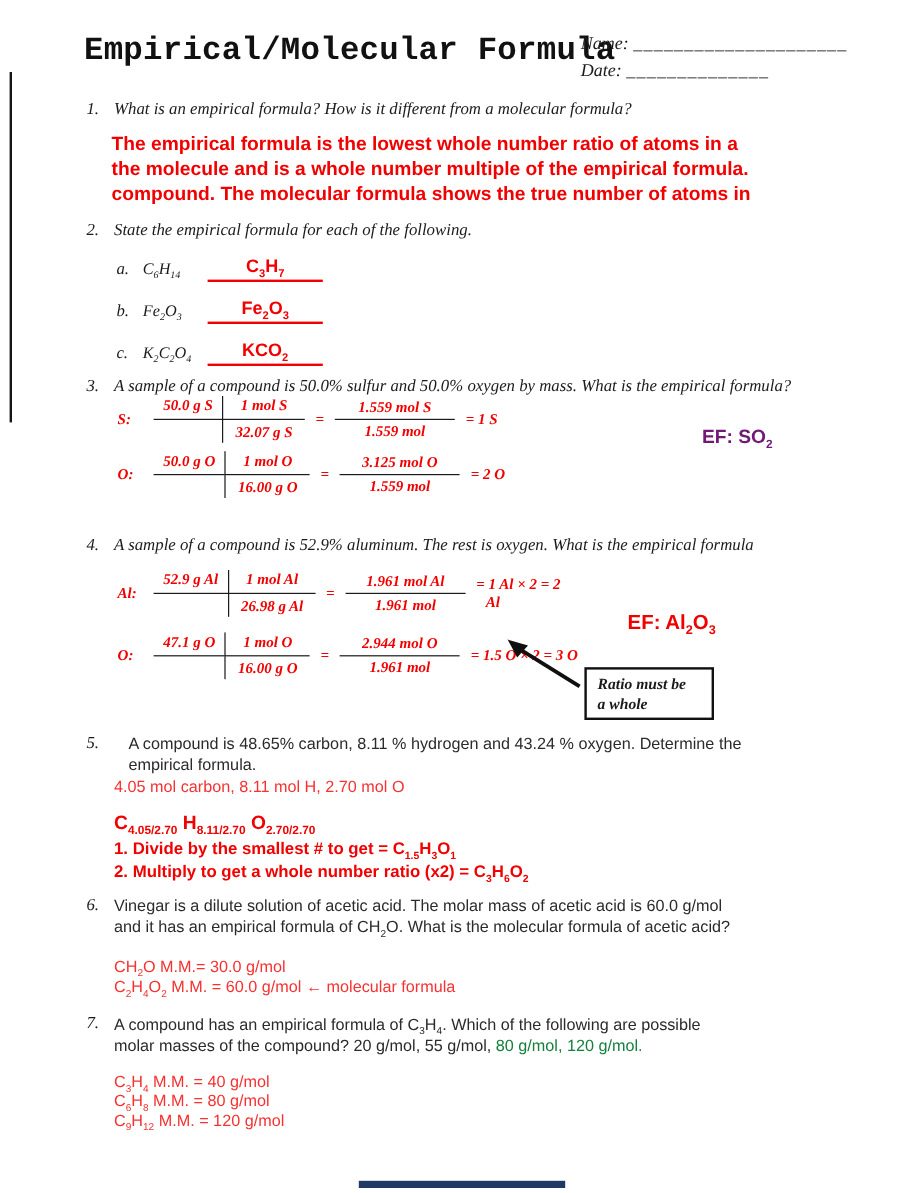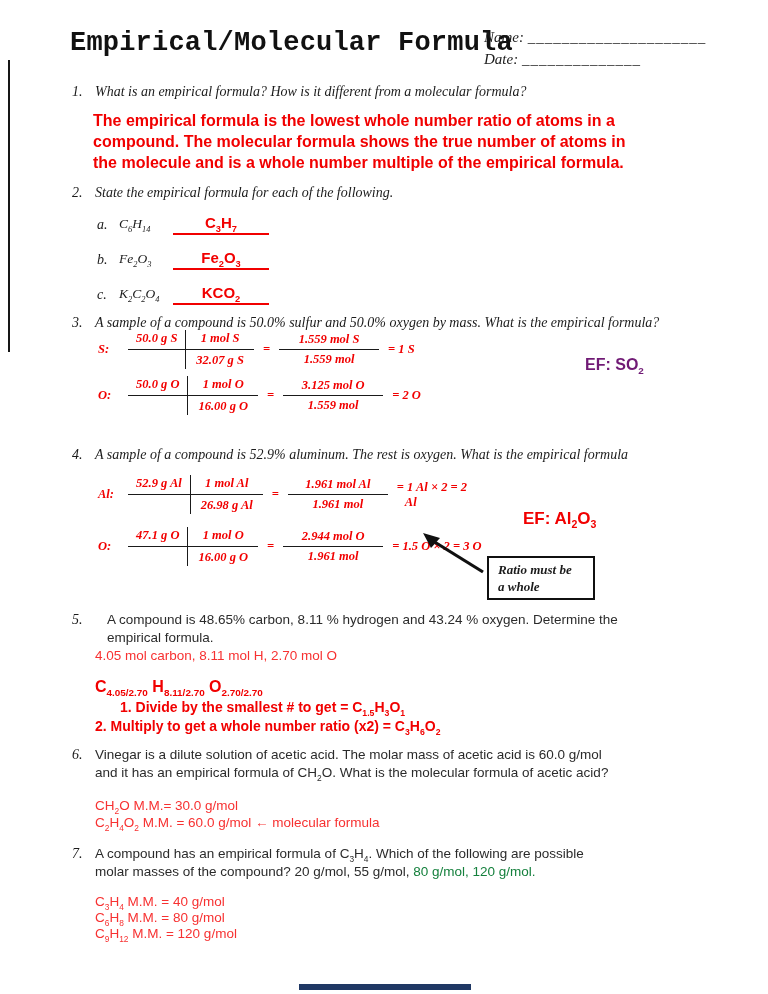--- a/index.html
+++ b/index.html
@@ -64,22 +64,22 @@
   <span>Date:</span>
   <span class="blankline">______________</span>
 </div>
 
 <div class="vrule"></div>
 
 <div class="abs qnum" style="left:72px;top:84px;">1.</div>
 <div class="abs qit" style="left:95px;top:83px;">What is an empirical formula?  How is it different from a molecular formula?</div>
 <div class="abs ansbold" style="left:93px;top:110px;">
   <div>The empirical formula is the lowest whole number ratio of atoms in a</div>
+  <div>the molecule and is a whole number multiple of the empirical formula.</div>
   <div>compound.  The molecular formula shows the true number of atoms in</div>
-  <div>the molecule and is a whole number multiple of the empirical formula.</div>
 </div>
 
 <div class="abs qnum" style="left:72px;top:185px;">2.</div>
 <div class="abs qit" style="left:95px;top:184px;">State the empirical formula for each of the following.</div>
 
 <div class="abs qnum" style="left:97px;top:217px;">a.</div>
 <div class="abs formula-it" style="left:119px;top:216px;">C<sub>6</sub>H<sub>14</sub></div>
 <div class="q2blank" style="left:173px;top:214px;">C<sub>3</sub>H<sub>7</sub></div>
 
 <div class="abs qnum" style="left:97px;top:252px;">b.</div>
@@ -177,21 +177,21 @@
   <div>a whole</div>
 </div>
 
 <div class="abs qnum" style="left:72px;top:612px;">5.</div>
 <div class="abs qsans" style="left:107px;top:611px;">
   <div>A compound is 48.65% carbon, 8.11 % hydrogen and 43.24 % oxygen. Determine the</div>
   <div>empirical formula.</div>
 </div>
 <div class="abs redline" style="left:95px;top:647px;">4.05 mol carbon, 8.11 mol H, 2.70 mol O</div>
 <div class="abs redbold" style="left:95px;top:678px;font-size:16px;">C<sub>4.05/2.70</sub> H<sub>8.11/2.70</sub> O<sub>2.70/2.70</sub></div>
-<div class="abs redbold" style="left:95px;top:699px;margin-left:25px;">1. Divide by the smallest # to get = C<sub>1.5</sub>H<sub>3</sub>O<sub>1</sub></div>
+<div class="abs redbold" style="left:95px;top:699px;">1. Divide by the smallest # to get = C<sub>1.5</sub>H<sub>3</sub>O<sub>1</sub></div>
 <div class="abs redbold" style="left:95px;top:718px;">2. Multiply to get a whole number ratio (x2) = C<sub>3</sub>H<sub>6</sub>O<sub>2</sub></div>
 
 <div class="abs qnum" style="left:72px;top:747px;">6.</div>
 <div class="abs qsans" style="left:95px;top:746px;">
   <div>Vinegar is a dilute solution of acetic acid. The molar mass of acetic acid is 60.0 g/mol</div>
   <div>and it has an empirical formula of CH<sub>2</sub>O. What is the molecular formula of acetic acid?</div>
 </div>
 <div class="abs redline" style="left:95px;top:797px;">CH<sub>2</sub>O M.M.= 30.0 g/mol</div>
 <div class="abs redline" style="left:95px;top:814px;">C<sub>2</sub>H<sub>4</sub>O<sub>2</sub> M.M. = 60.0 g/mol ← molecular formula</div>
 

